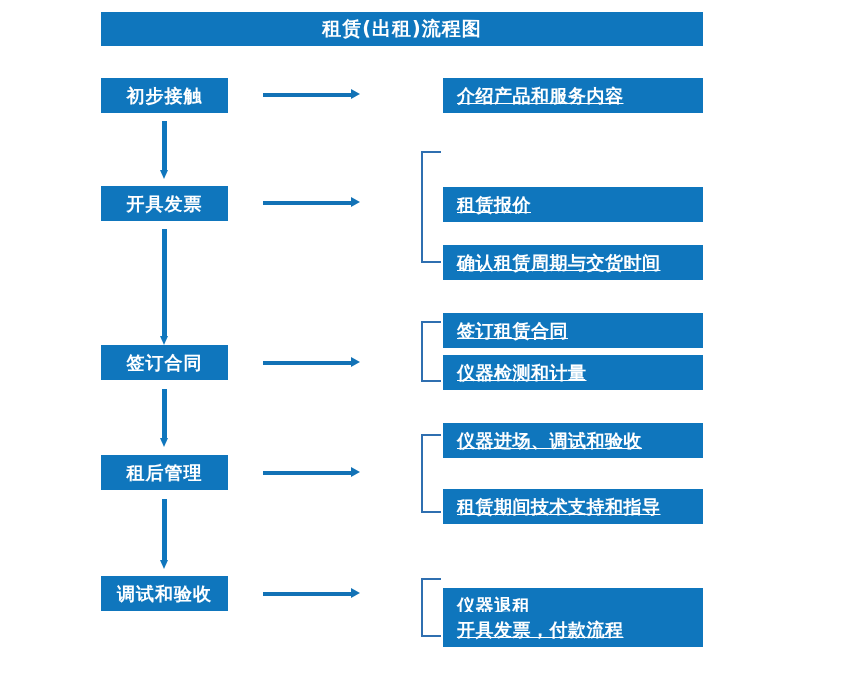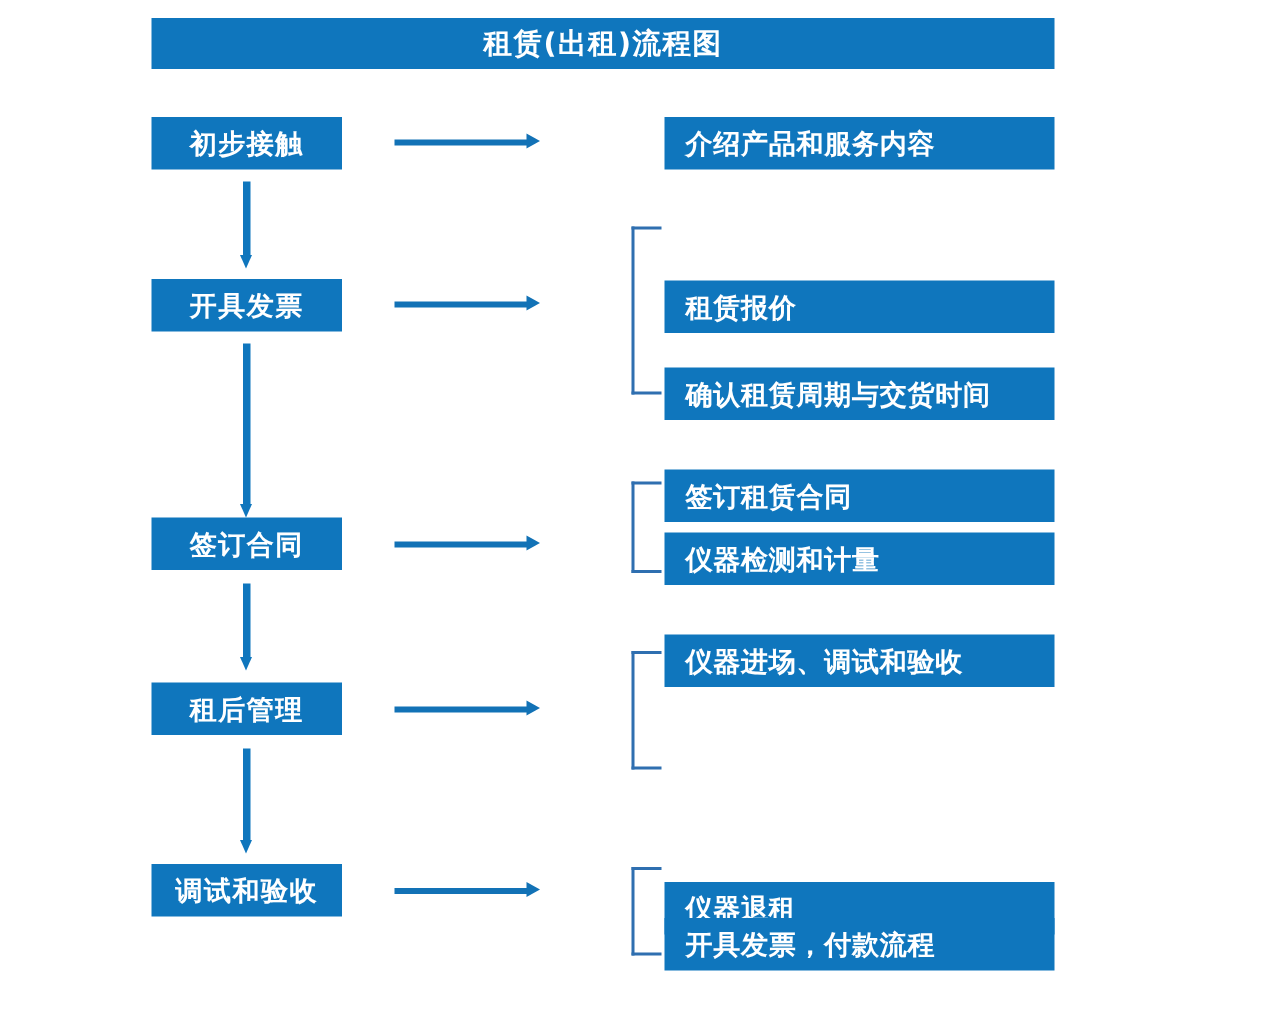--- a/index.html
+++ b/index.html
@@ -31,20 +31,21 @@
   .node.left{
     justify-content:center;
     left:101px;width:127px;height:35px;
     letter-spacing:1px;
   }
   .node.right{
     justify-content:flex-start;
     left:443px;width:260px;height:35px;
     padding-left:14px;
     letter-spacing:0.5px;
+    text-decoration:underline;
   }
 
   
   .v-arrow{position:absolute;left:160px;width:9px;}
   .v-arrow .shaft{
     position:absolute;left:2px;top:0;width:5px;height:100%;
     background:#0f76bd;
   }
   .v-arrow .head{
     position:absolute;left:0;bottom:-8px;
@@ -152,16 +153,17 @@
     <div class="arm top"></div>
     <div class="arm bot"></div>
   </div>
 
   <div class="node right" style="top:78px">介绍产品和服务内容</div>
   <div class="node right" style="top:187px">租赁报价</div>
   <div class="node right" style="top:245px">确认租赁周期与交货时间</div>
   <div class="node right" style="top:313px">签订租赁合同</div>
   <div class="node right" style="top:355px">仪器检测和计量</div>
   <div class="node right" style="top:423px">仪器进场、调试和验收</div>
+  <div class="node right" style="top:489px">租赁期间技术支持和指导</div>
   <div class="node right" style="top:588px">仪器退租</div>
   <div class="node right" style="top:612px">开具发票，付款流程</div>
 
 </div>
 
 </body></html>

